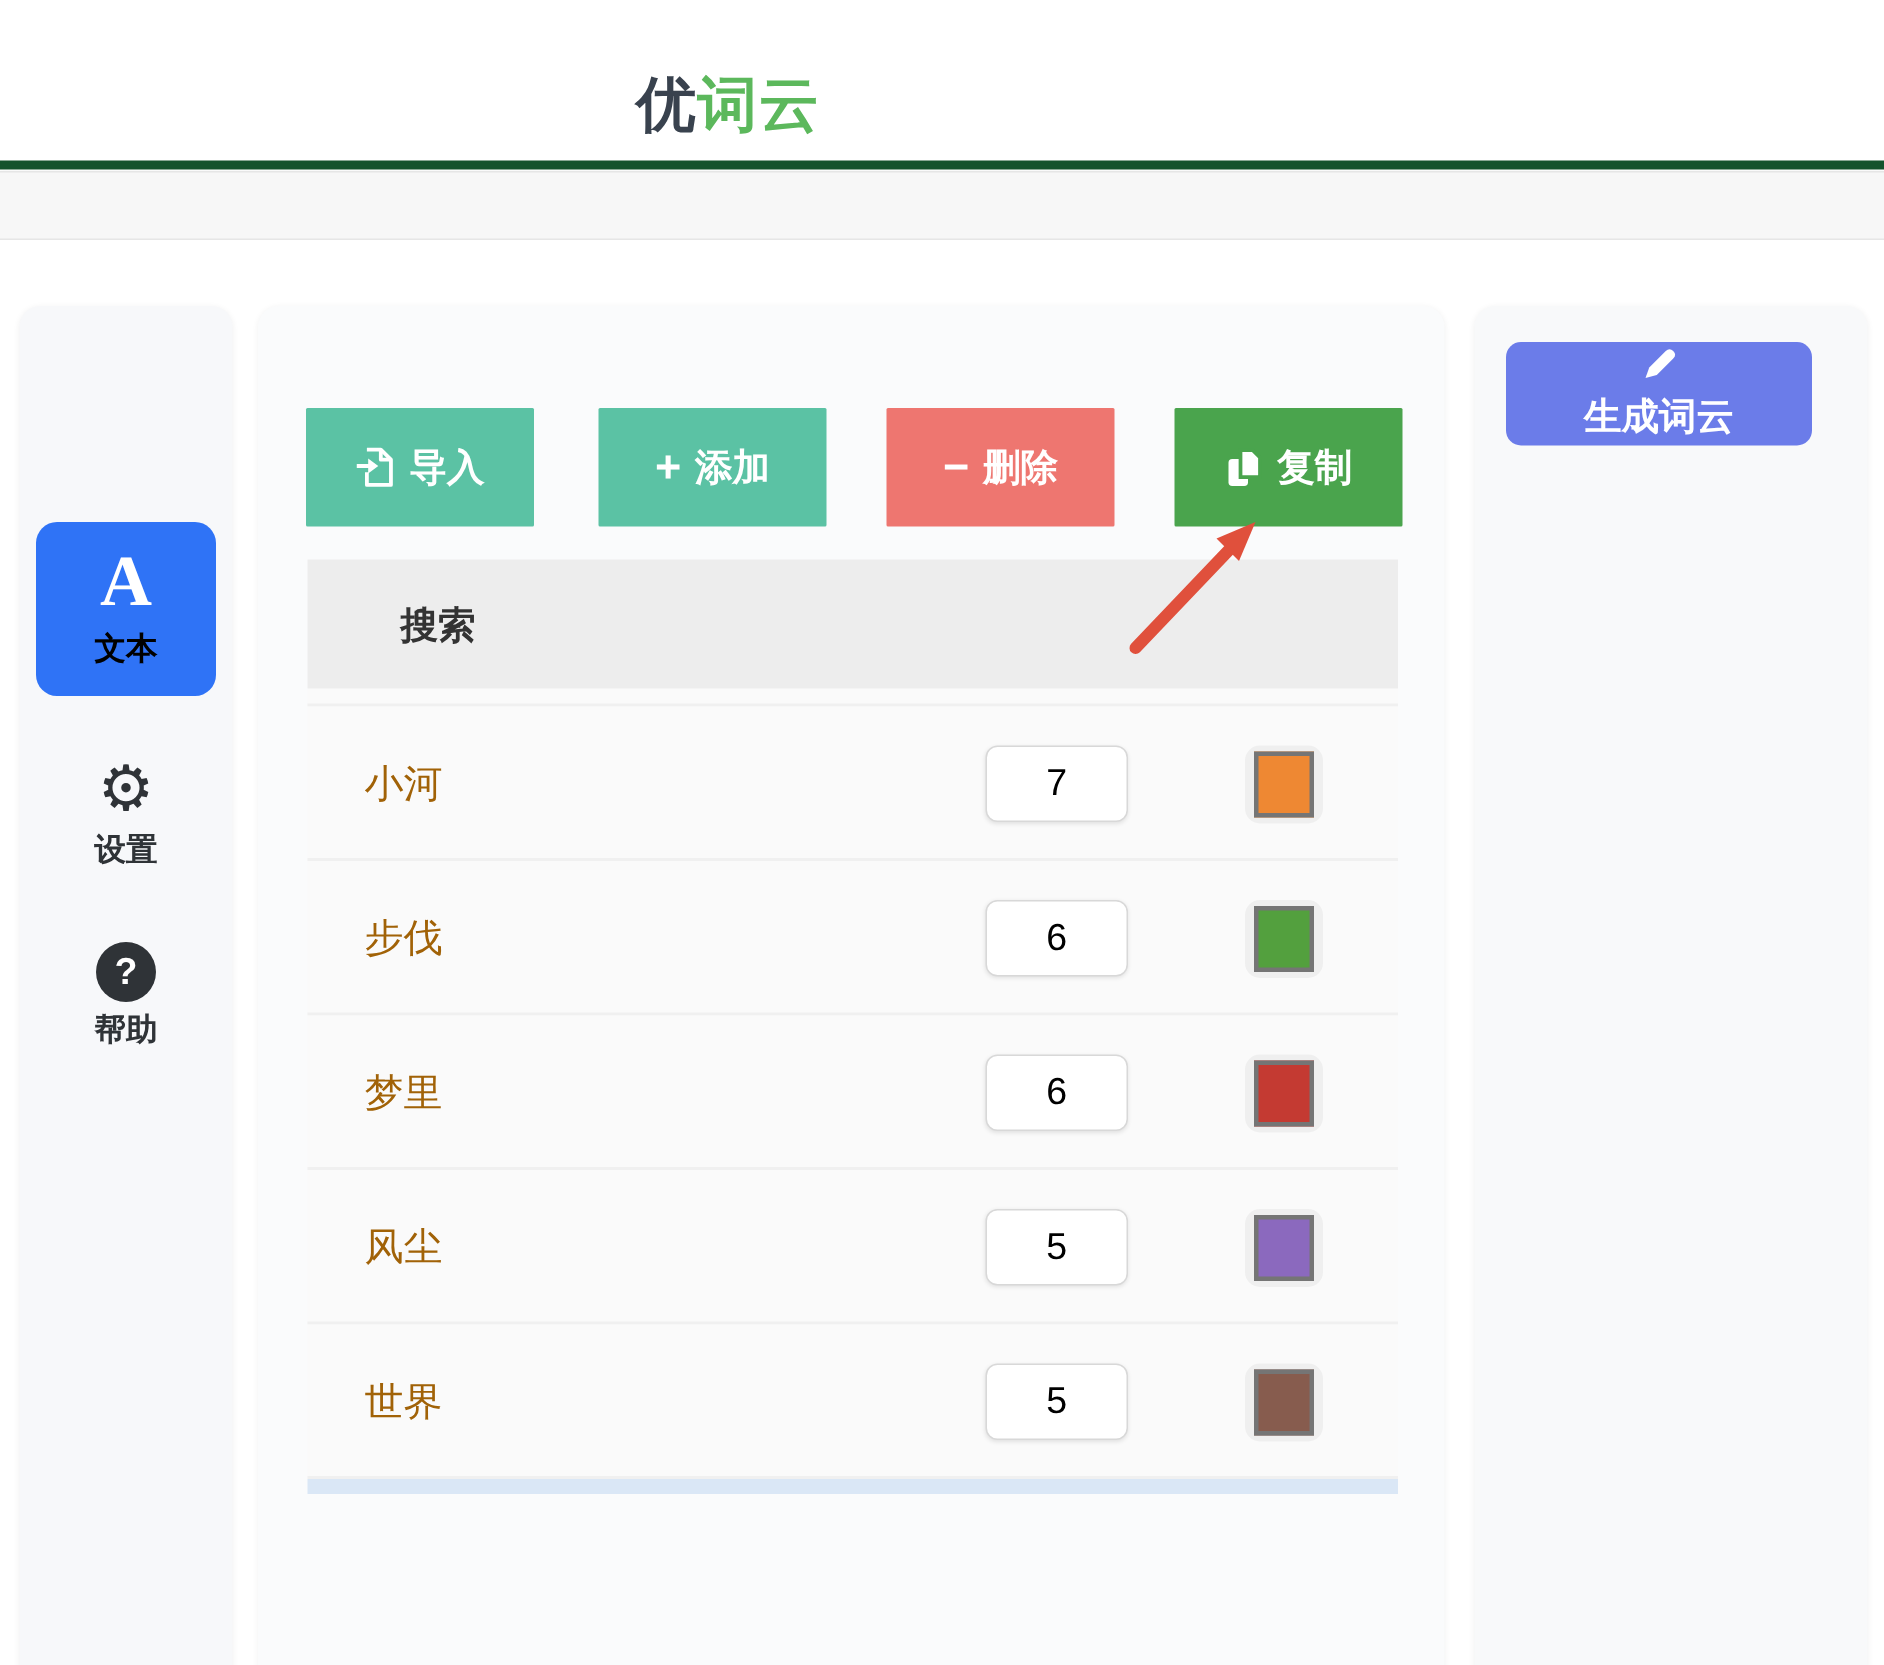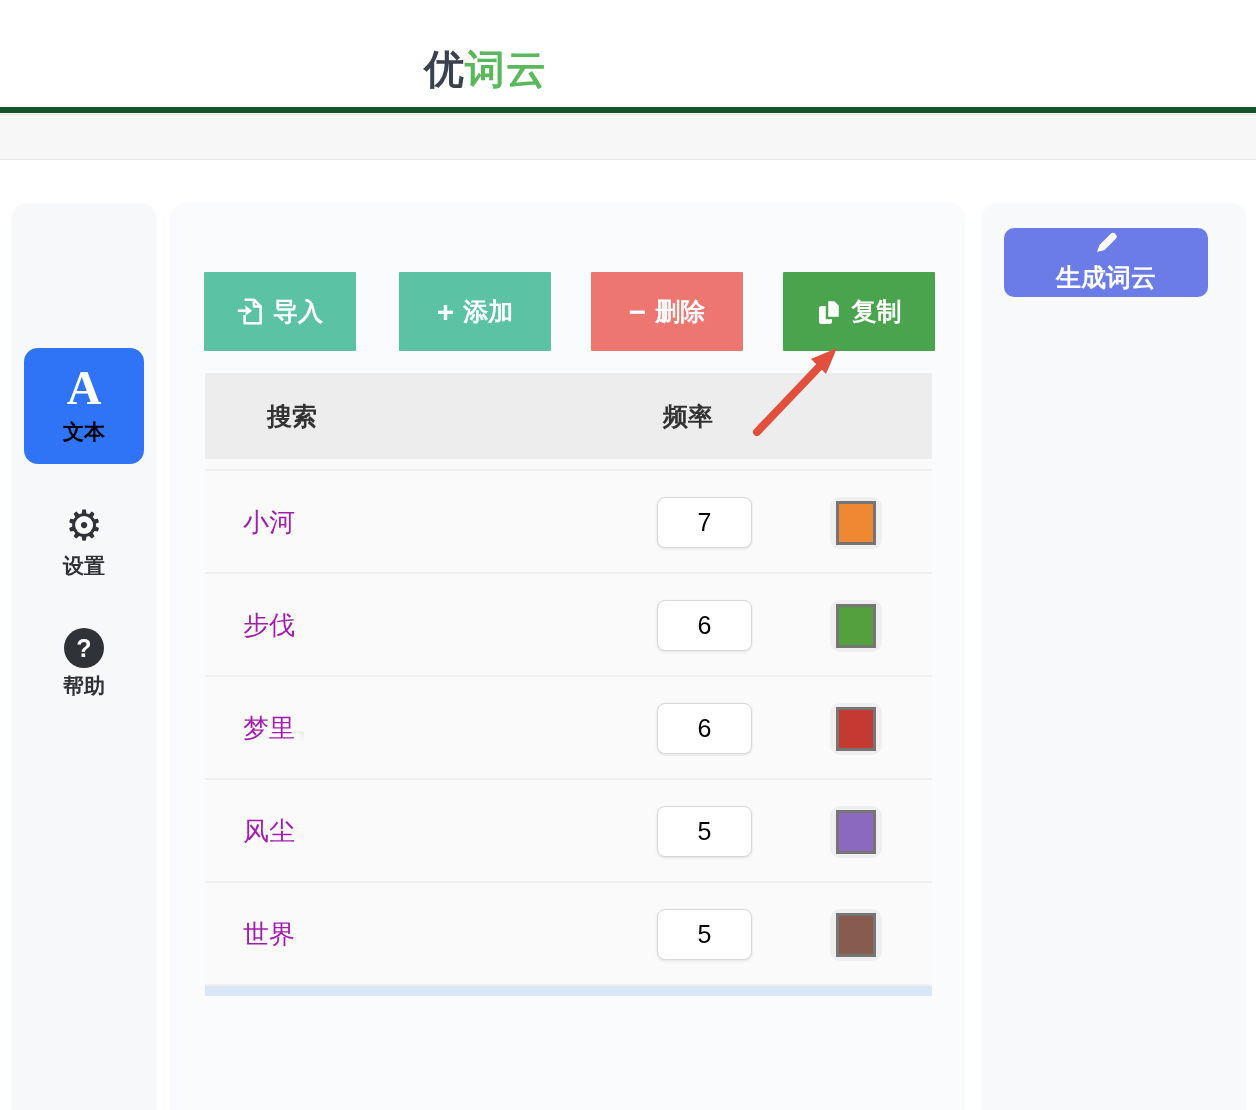--- a/index.html
+++ b/index.html
@@ -56,21 +56,21 @@
   #thead { position:relative; height:86px; background:#ededed; }
   .th { position:absolute; top:0; height:86px; display:flex; align-items:center;
     font-size:25px; font-weight:700; color:#333; }
   #th-word { left:22px;margin-left:40px; }
   #th-freq { left:403px; width:160px; justify-content:center; }
   #th-color { left:573px; width:156px; justify-content:center; }
   #partial-row { height:12px; background:#fafafa; border-bottom:2px solid #f0f0f0; }
   .trow { position:relative; height:103px; background:#fafafa;
     border-bottom:2px solid #f0f0f0; }
   .cell-word { position:absolute; left:38px; top:0; height:103px; display:flex;
-    align-items:center; font-size:26px; color:#a21caf; }
+    align-items:center; font-size:26px; color:#a16207; }
   .freq-input { position:absolute; left:452px; top:26px; width:95px; height:51px;
     background:#fff; border:1px solid #d8d8d8; border-radius:8px;
     box-shadow:0 1px 3px rgba(0,0,0,.10); font-size:25px; color:#000;
     display:flex; align-items:center; justify-content:center; cursor:text; }
   .swatch-wrap { position:absolute; left:625px; top:26px; width:52px; height:52px;
     background:#efefef; border-radius:10px; display:flex; align-items:center;
     justify-content:center; cursor:pointer; }
   .swatch-inner { width:40px; height:44px; border:3px solid #757575; }
   #selected-strip { height:10px; background:#dae7f6; }
 
@@ -142,21 +142,20 @@
     <svg width="26" height="28" viewBox="0 0 26 28">
       <rect x="2" y="8" width="13" height="18" rx="2.5" fill="#fff"></rect>
       <path d="M10 2 H18 L23 7 V20 H10 Z" fill="#fff" stroke-width="2.5" class="copy-front" stroke="#4aa44d"></path>
     </svg>
     <span>复制</span>
   </button>
 
   <div class="abs" id="word-table">
     <div id="thead">
       <div class="th" id="th-word">搜索</div>
-      <div class="th" id="th-freq">频率</div>
     </div>
     <div id="partial-row"></div>
     <div id="tbody">
   <div class="trow">
     <div class="cell-word">小河</div>
     <div class="freq-input">7</div>
     <div class="swatch-wrap">
       <div class="swatch-inner" style="background: rgb(238, 136, 51);"></div>
     </div>
   </div>

